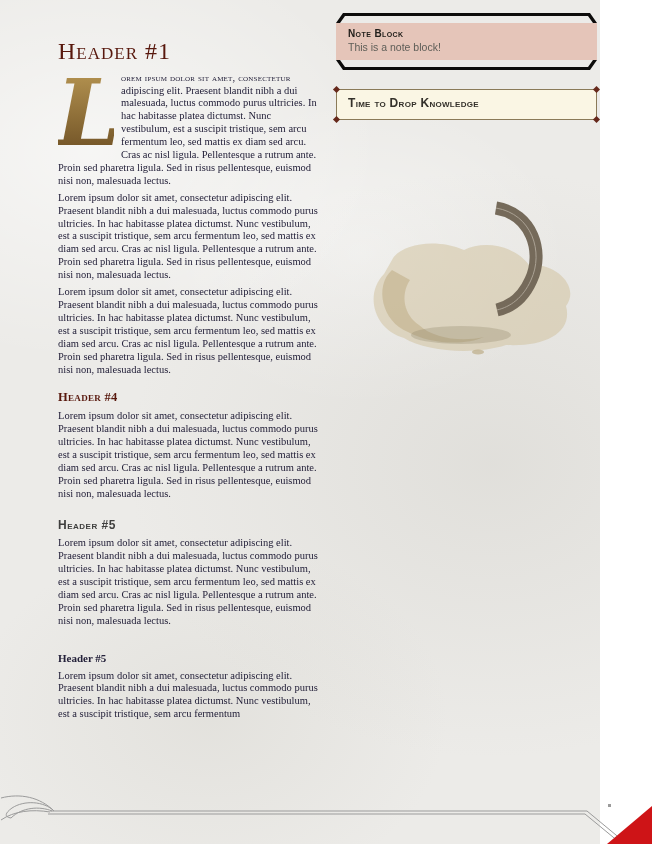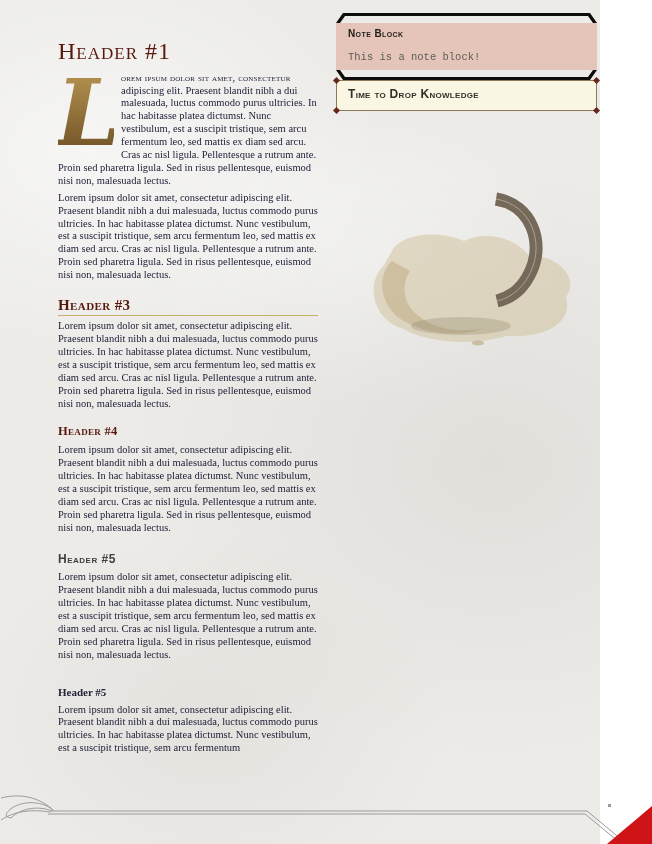--- a/index.html
+++ b/index.html
@@ -41,24 +41,24 @@
     font-size:92px;line-height:74px;color:#8a6a35;
     background:linear-gradient(#b08f4e,#6b4d22);
     -webkit-background-clip:text;background-clip:text;-webkit-text-fill-color:transparent;
   }
 
   .note{margin-top:13px;}
   .note svg{display:block;}
   .note-inner{background:#e5c5b9;padding:5px 12px 7px;}
   .note-title{font-family:"Liberation Sans",sans-serif;font-variant:small-caps;font-weight:700;
               font-size:10px;color:#23201c;letter-spacing:.4px;}
-  .note-text{font-family:Liberation Mono, monospace;font-size:10.5px;color:#5d5d57;margin-top:12px;}
+  .note-text{font-family:Liberation Sans, sans-serif;font-size:10.5px;color:#5d5d57;margin-top:2px;}
 
   .descbox{position:relative;background:#faf6e4;border:1px solid #8a7a58;
-           padding:6px 11px 9px;margin-top:0;}
+           padding:6px 11px 9px;margin-top:19px;}
   .dot{position:absolute;width:5px;height:5px;background:#66281b;transform:rotate(45deg);}
   .dot.tl{top:-3px;left:-3px;} .dot.tr{top:-3px;right:-3px;}
   .dot.bl{bottom:-3px;left:-3px;} .dot.br{bottom:-3px;right:-3px;}
   .desc-title{font-family:"Liberation Sans",sans-serif;font-variant:small-caps;font-weight:700;
               font-size:12px;color:#33302a;letter-spacing:.3px;}
   .desc-text{font-family:"Liberation Sans",sans-serif;font-size:10.5px;line-height:14.5px;
              color:#56534b;margin:3px 0 0;}
   .desc-text.indent{text-indent:10px;margin-top:1px;}
   .desc-text b{color:#3e3b34;}
 
@@ -72,21 +72,20 @@
 
   <div class="col col-left">
     <h1>Header #1</h1>
 
     <p class="body-text first-para">
       <span class="dropcap">L</span><span class="lead-caps">orem ipsum dolor sit amet, consectetur</span><span> adipiscing elit. Praesent blandit nibh a dui malesuada, luctus commodo purus ultricies. In hac habitasse platea dictumst. Nunc vestibulum, est a suscipit tristique, sem arcu fermentum leo, sed mattis ex diam sed arcu. Cras ac nisl ligula. Pellentesque a rutrum ante. Proin sed pharetra ligula. Sed in risus pellentesque, euismod nisi non, malesuada lectus.</span>
     </p>
 
     <p class="body-text">Lorem ipsum dolor sit amet, consectetur adipiscing elit. Praesent blandit nibh a dui malesuada, luctus commodo purus ultricies. In hac habitasse platea dictumst. Nunc vestibulum, est a suscipit tristique, sem arcu fermentum leo, sed mattis ex diam sed arcu. Cras ac nisl ligula. Pellentesque a rutrum ante. Proin sed pharetra ligula. Sed in risus pellentesque, euismod nisi non, malesuada lectus.</p>
 
-    <h3>Header #3</h3>
     <p class="body-text">Lorem ipsum dolor sit amet, consectetur adipiscing elit. Praesent blandit nibh a dui malesuada, luctus commodo purus ultricies. In hac habitasse platea dictumst. Nunc vestibulum, est a suscipit tristique, sem arcu fermentum leo, sed mattis ex diam sed arcu. Cras ac nisl ligula. Pellentesque a rutrum ante. Proin sed pharetra ligula. Sed in risus pellentesque, euismod nisi non, malesuada lectus.</p>
 
     <h4>Header #4</h4>
     <p class="body-text">Lorem ipsum dolor sit amet, consectetur adipiscing elit. Praesent blandit nibh a dui malesuada, luctus commodo purus ultricies. In hac habitasse platea dictumst. Nunc vestibulum, est a suscipit tristique, sem arcu fermentum leo, sed mattis ex diam sed arcu. Cras ac nisl ligula. Pellentesque a rutrum ante. Proin sed pharetra ligula. Sed in risus pellentesque, euismod nisi non, malesuada lectus.</p>
 
     <h5>Header #5</h5>
     <p class="body-text">Lorem ipsum dolor sit amet, consectetur adipiscing elit. Praesent blandit nibh a dui malesuada, luctus commodo purus ultricies. In hac habitasse platea dictumst. Nunc vestibulum, est a suscipit tristique, sem arcu fermentum leo, sed mattis ex diam sed arcu. Cras ac nisl ligula. Pellentesque a rutrum ante. Proin sed pharetra ligula. Sed in risus pellentesque, euismod nisi non, malesuada lectus.</p>
 
     <h6>Header #5</h6>
     <p class="body-text">Lorem ipsum dolor sit amet, consectetur adipiscing elit. Praesent blandit nibh a dui malesuada, luctus commodo purus ultricies. In hac habitasse platea dictumst. Nunc vestibulum, est a suscipit tristique, sem arcu fermentum</p>

